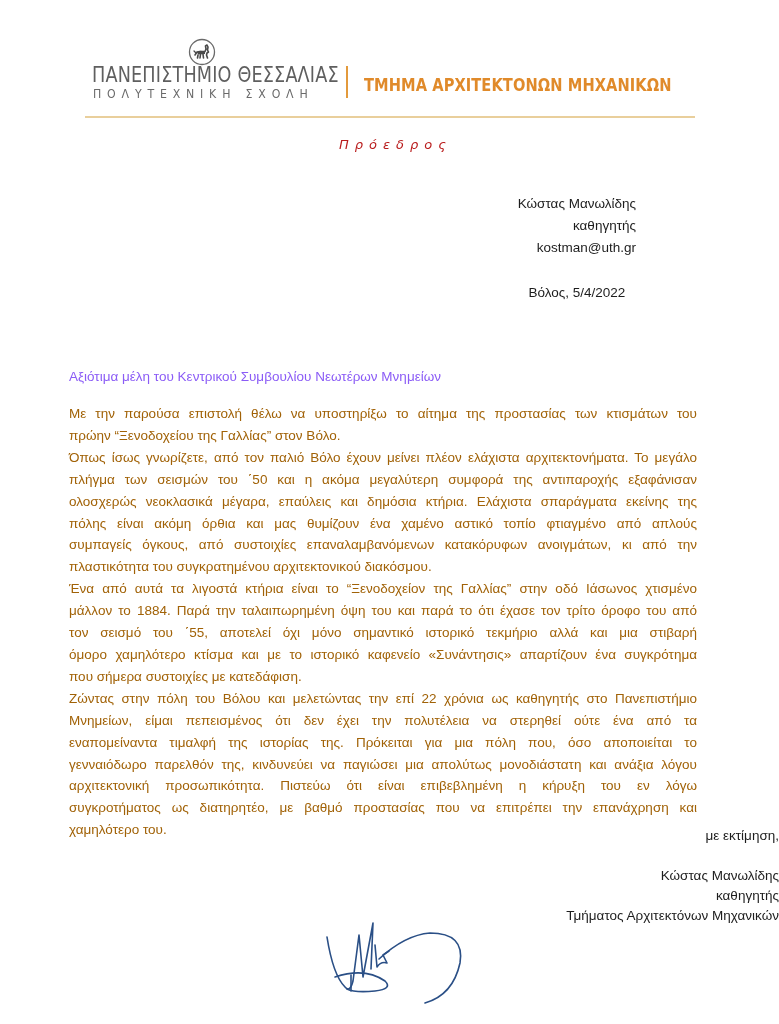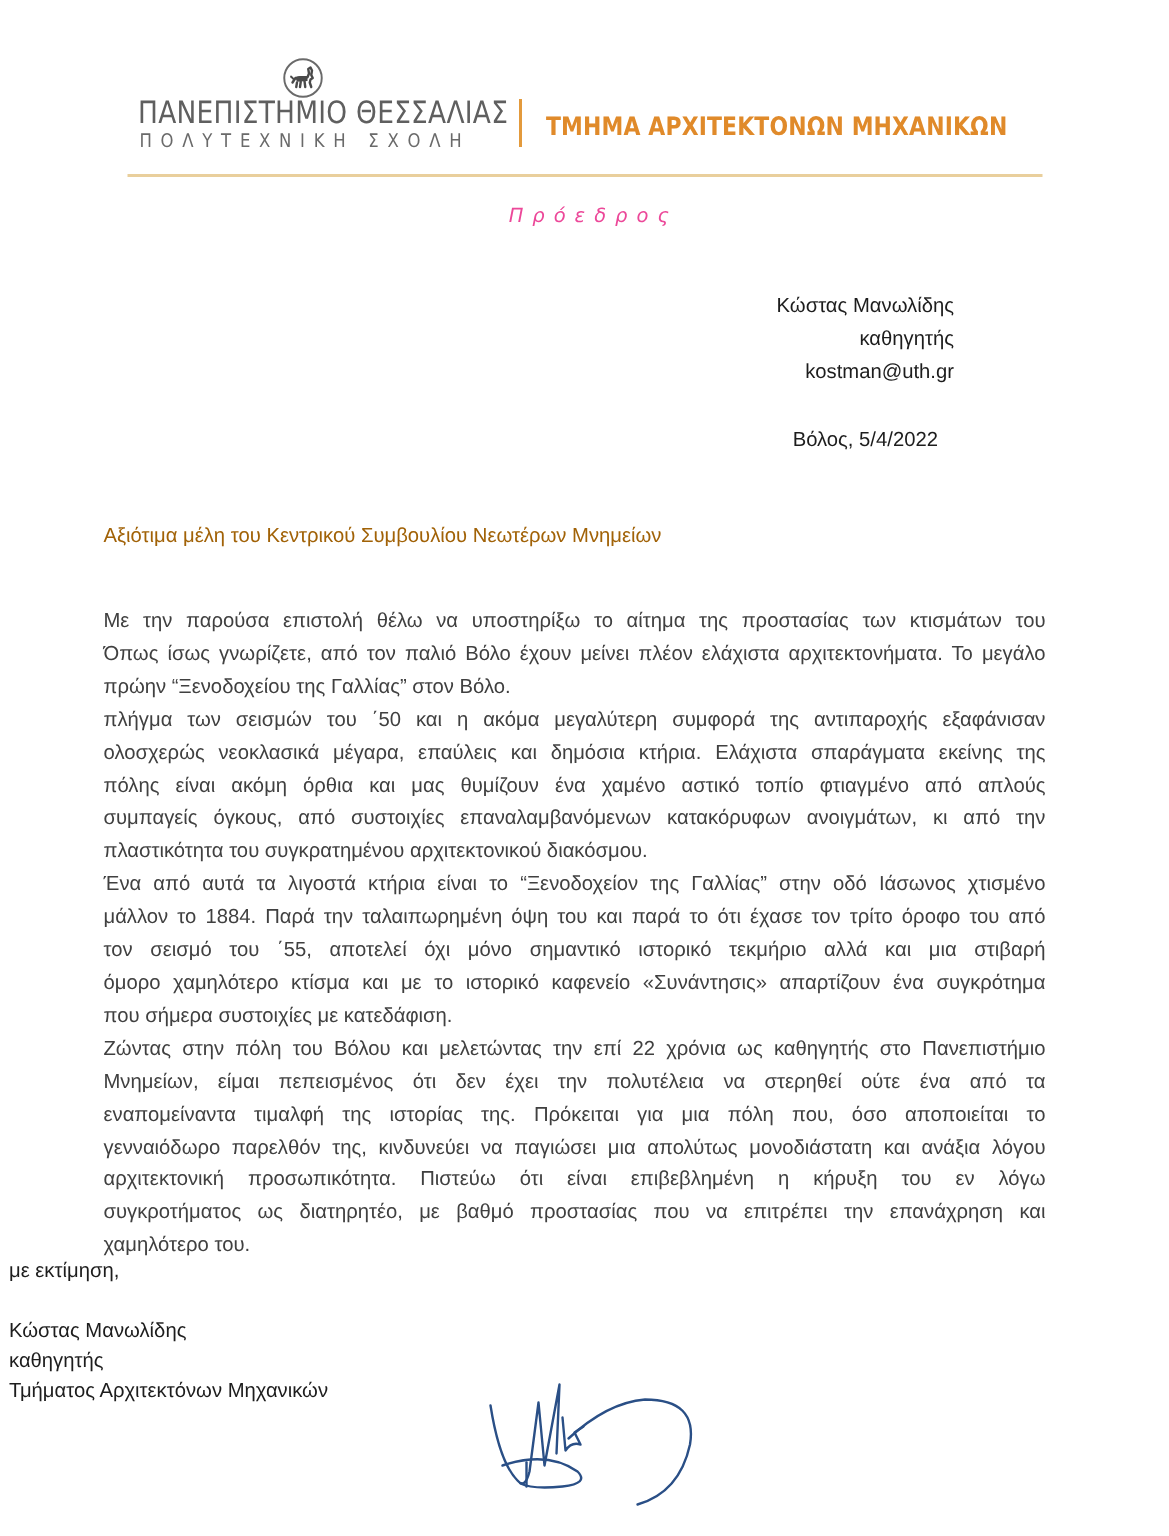--- a/index.html
+++ b/index.html
@@ -10,34 +10,34 @@
 
   
   .letterhead { position: absolute; left: 0; top: 0; width: 779px; height: 125px; }
   .logo-emblem { position: absolute; left: 188px; top: 38px; width: 28px; height: 28px; }
   .uni-name { position: absolute; left: 92px; top: 63px; font-size: 20.5px; font-weight: 400; color: #5f5f5f; letter-spacing: 0.2px; white-space: nowrap; font-family: "DejaVu Sans", sans-serif; transform: scaleX(0.86); transform-origin: left center; }
   .uni-school { position: absolute; left: 93px; top: 86px; font-size: 12.5px; color: #6a6a6a; letter-spacing: 6.6px; white-space: nowrap; font-family: "DejaVu Sans", sans-serif; transform: scaleX(0.88); transform-origin: left center; }
   .header-divider { position: absolute; left: 346px; top: 66px; width: 2px; height: 32px; background: #e39a3c; }
   .dept-name { position: absolute; left: 364px; top: 75px; font-size: 17px; font-weight: 700; color: #e08a2a; white-space: nowrap; font-family: "DejaVu Sans", sans-serif; letter-spacing: 0.1px; transform: scaleX(0.86); transform-origin: left center; }
   .header-rule { position: absolute; left: 85px; top: 116px; width: 610px; height: 1.5px; background: #e9cf9c; }
 
-  .role-label { position: absolute; left: 0; top: 137px; width: 779px; text-align: center; font-style: italic; font-size: 13px; color: #ec4899; letter-spacing: 6px; font-family: "DejaVu Sans", sans-serif; padding-left: 12px; }
+  .role-label { position: absolute; left: 0; top: 137px; width: 779px; text-align: center; font-style: italic; font-size: 13px; color: #b91c1c; letter-spacing: 6px; font-family: "DejaVu Sans", sans-serif; padding-left: 12px; }
 
   
   .sender { position: absolute; right: 86px; top: 193px; text-align: right; font-size: 13.5px; line-height: 22.2px; color: #1d1d1d; }
   .sender .date { margin-top: 22px; text-align: center; }
 
   
-  .salutation { position: absolute; left: 69px; top: 349px; font-size: 13.5px; color: #a16207; white-space: nowrap; }
-  .body { position: absolute; left: 69px; top: 403px; width: 628px; font-size: 13.5px; line-height: 21.9px; color: #404040; text-align: justify; }
+  .salutation { position: absolute; left: 69px; top: 369px; font-size: 13.5px; color: #8b5cf6; white-space: nowrap; }
+  .body { position: absolute; left: 69px; top: 403px; width: 628px; font-size: 13.5px; line-height: 21.9px; color: #a16207; text-align: justify; }
   .body .line { display: block; text-align: justify; text-align-last: justify; white-space: nowrap; }
   .body .line.last { text-align-last: left; }
 
   
-  .closing { position: absolute; left: 0; top: 826px; width: 779px; text-align: left; font-size: 13.5px; line-height: 20px; color: #1d1d1d; padding-left: 6px; margin-top: 11px; }
+  .closing { position: absolute; left: 0; top: 826px; width: 779px; text-align: right; font-size: 13.5px; line-height: 20px; color: #1d1d1d; padding-left: 6px; }
   .closing .regards { margin-bottom: 20px; }
   .signature { position: absolute; left: 315px; top: 915px; width: 170px; height: 100px; }
 </style>
 </head>
 <body>
 
 <div class="page">
 
   <div class="letterhead">
     <svg class="logo-emblem" viewBox="0 0 28 28">
@@ -59,22 +59,22 @@
     <div>Κώστας Μανωλίδης</div>
     <div>καθηγητής</div>
     <div>kostman@uth.gr</div>
     <div class="date">Βόλος, 5/4/2022</div>
   </div>
 
   <div class="salutation">Αξιότιμα μέλη του Κεντρικού Συμβουλίου Νεωτέρων Μνημείων</div>
 
   <div class="body">
     <span class="line">Με την παρούσα επιστολή θέλω να υποστηρίξω το αίτημα της προστασίας των κτισμάτων του</span>
+    <span class="line last">πρώην “Ξενοδοχείου της Γαλλίας” στον Βόλο.</span>
     <span class="line">Όπως ίσως γνωρίζετε, από τον παλιό Βόλο έχουν μείνει πλέον ελάχιστα αρχιτεκτονήματα. Το μεγάλο</span>
-    <span class="line last">πρώην “Ξενοδοχείου της Γαλλίας” στον Βόλο.</span>
     <span class="line">πλήγμα των σεισμών του ΄50 και η ακόμα μεγαλύτερη συμφορά της αντιπαροχής εξαφάνισαν</span>
     <span class="line">ολοσχερώς νεοκλασικά μέγαρα, επαύλεις και δημόσια κτήρια. Ελάχιστα σπαράγματα εκείνης της</span>
     <span class="line">πόλης είναι ακόμη όρθια και μας θυμίζουν ένα χαμένο αστικό τοπίο φτιαγμένο από απλούς</span>
     <span class="line">συμπαγείς όγκους, από συστοιχίες επαναλαμβανόμενων κατακόρυφων ανοιγμάτων, κι από την</span>
     <span class="line last">πλαστικότητα του συγκρατημένου αρχιτεκτονικού διακόσμου.</span>
     <span class="line">Ένα από αυτά τα λιγοστά κτήρια είναι το “Ξενοδοχείον της Γαλλίας” στην οδό Ιάσωνος χτισμένο</span>
     <span class="line">μάλλον το 1884. Παρά την ταλαιπωρημένη όψη του και παρά το ότι έχασε τον τρίτο όροφο του από</span>
     <span class="line">τον σεισμό του ΄55, αποτελεί όχι μόνο σημαντικό ιστορικό τεκμήριο αλλά και μια στιβαρή</span>
     <span class="line">όμορο χαμηλότερο κτίσμα και με το ιστορικό καφενείο «Συνάντησις» απαρτίζουν ένα συγκρότημα</span>
     <span class="line last">που σήμερα συστοιχίες με κατεδάφιση.</span>

